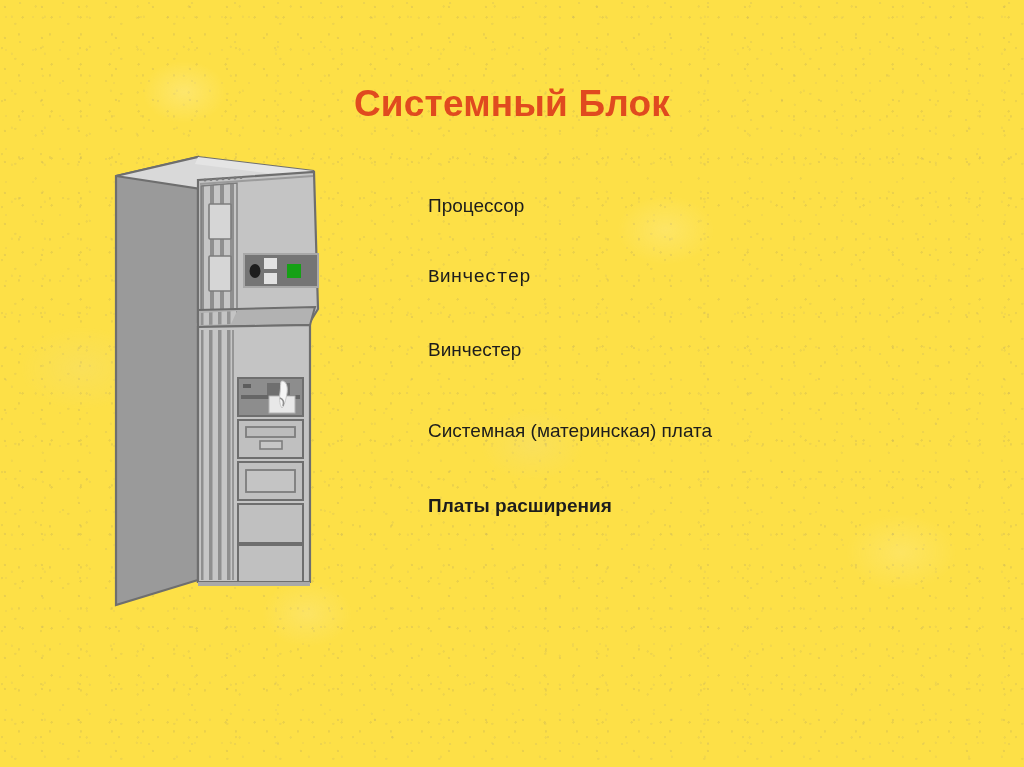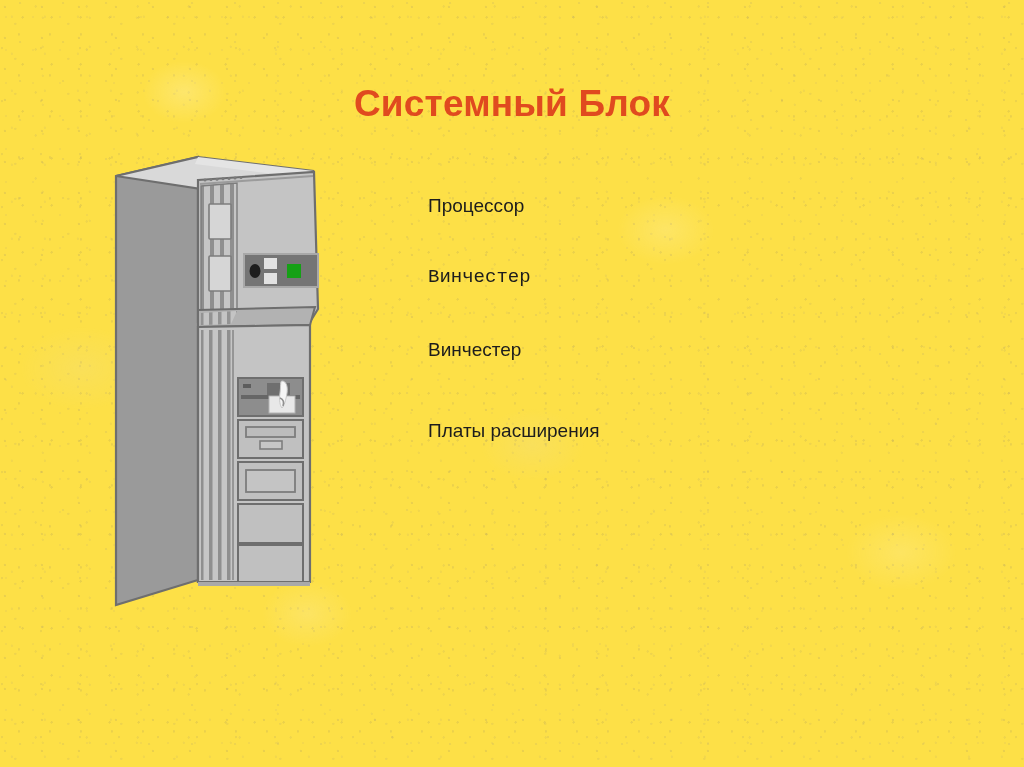--- a/index.html
+++ b/index.html
@@ -186,16 +186,17 @@
       <rect x="128" y="395" width="65" height="37" fill="#c0c0c0" stroke="#6e6e6e" stroke-width="2"></rect>
 
       <polygon points="88,432 200,432 200,436 88,436" fill="#a9a9a9" stroke="none"></polygon>
     </svg>
   </div>
 
   <div id="feature-list">
     <div class="feature-item">Процессор</div>
     <div class="feature-item">Винчестер</div>
     <div class="feature-item">Винчестер</div>
+    <div class="feature-item">Системная (материнская) плата</div>
     <div class="feature-item">Платы расширения</div>
   </div>
 
 </div>
 
 </body></html>

